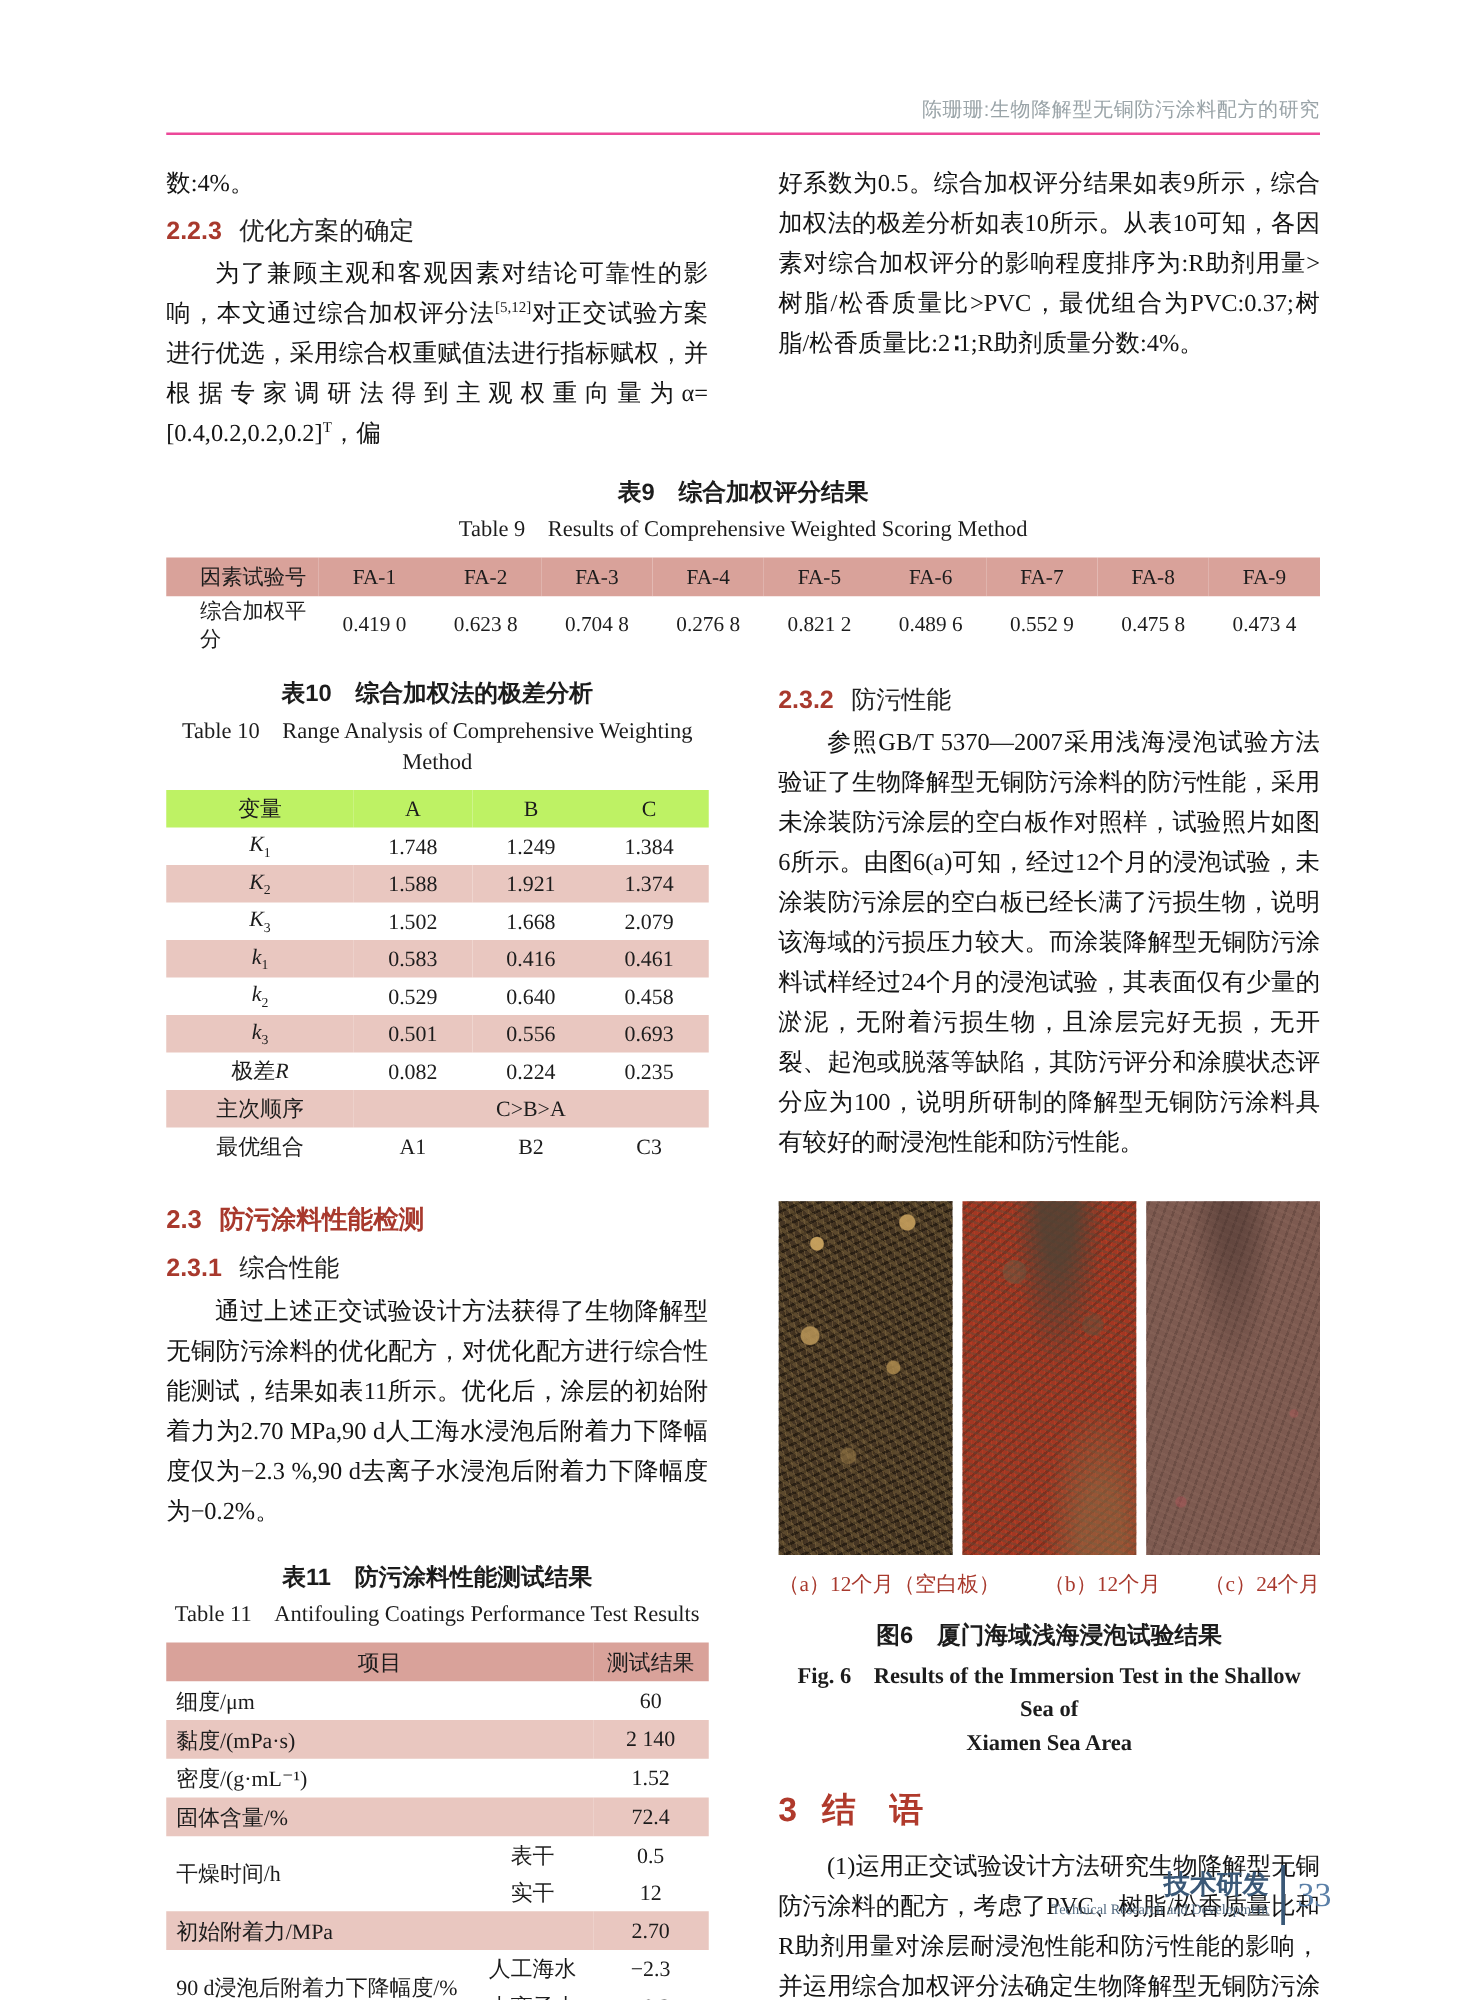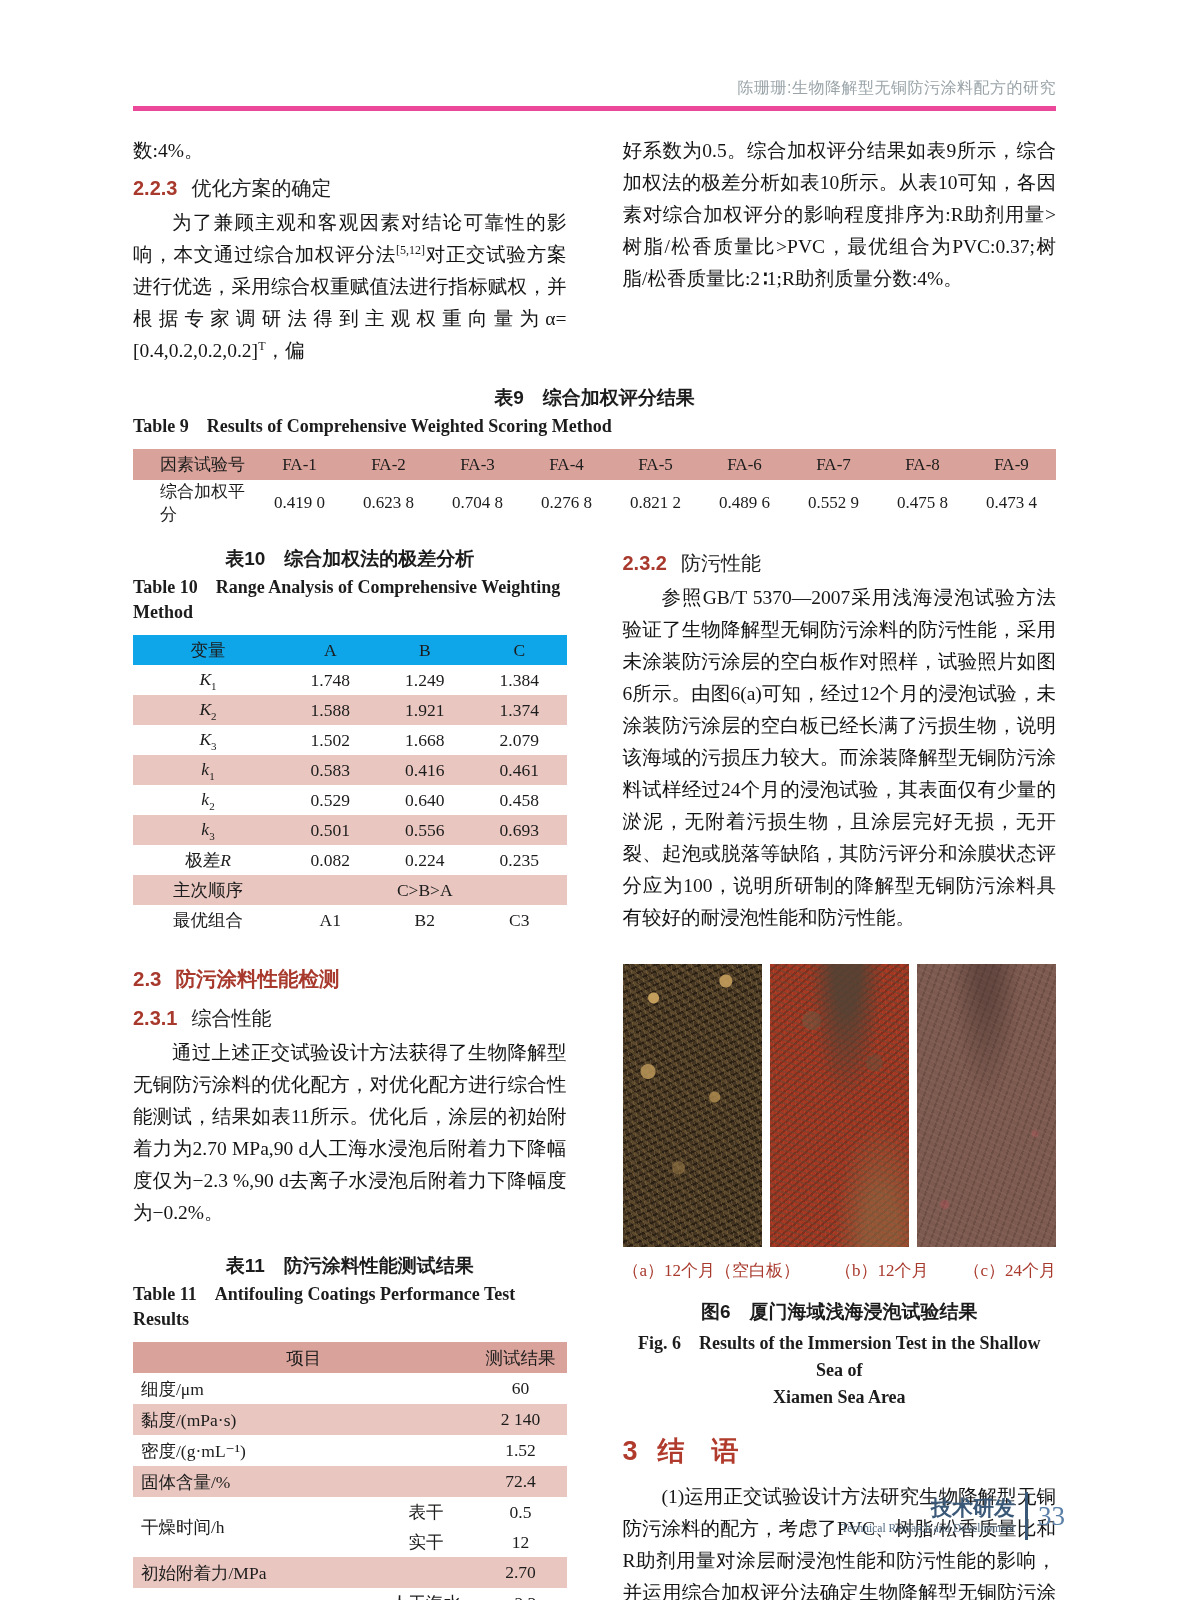--- a/index.html
+++ b/index.html
@@ -5,21 +5,21 @@
   * { margin:0; padding:0; box-sizing:border-box; }
   html,body { background:#ffffff; }
   body {
     width:1187px; height:1600px; position:relative; overflow:hidden;
     padding:0 131px 0 133px;
     font-family:"Liberation Serif","DejaVu Serif",serif;
     color:#1c1c1c;
   }
   .running-header {
     padding-top:78px; padding-bottom:7px;
-    border-bottom:5px solid #ec4899;
+    border-bottom:2px solid #ec4899;
     text-align:right;
     font-family:"Liberation Sans","DejaVu Sans",sans-serif;
     font-size:16px; color:#9aa4a8; letter-spacing:.5px;
   }
   .cols { display:flex; gap:56px; }
   .cols-top { margin-top:24px; }
   .cols-bottom { margin-top:20px; }
   .col { width:434px; }
   .body-text {
     font-size:19.5px; line-height:32px; text-align:justify; color:#141414;
@@ -44,32 +44,32 @@
     font-size:27px; line-height:44px; font-weight:bold; color:#b03a2c;
     margin:18px 0 8px;
   }
   .h1 .num { margin-right:20px; }
   
   .tbl-title-zh {
     text-align:center; font-family:"Liberation Sans","DejaVu Sans",sans-serif;
     font-weight:bold; font-size:19px; line-height:26px;
   }
   .tbl-title-en {
-    font-weight:bold; font-size:18px; line-height:25px; margin-top:3px;
+    text-align:center; font-weight:normal; font-size:18px; line-height:25px; margin-top:3px;
   }
   
   table { border-collapse:collapse; width:100%; }
   td { text-align:center; vertical-align:middle; }
   .t9 { margin-top:10px; font-size:17px; }
   .t9 td { height:31px; padding:0 2px; }
   .t9 .hd { background:#d9a29a; }
   .t9 td.lbl { text-align:left; padding-left:27px; width:122px; }
   .t10 { margin-top:10px; font-size:17.5px; }
   .t10 td { height:30px; }
-  .t10 .hd { background:#0ea5e9; }
+  .t10 .hd { background:#bef264; }
   .t10 tr.sh { background:#e9c7c0; }
   .t10 td.lbl { width:150px; }
   .ivar { font-style:italic; }
   .t10 sub, .ivar sub { font-size:11px; }
   .t11 { margin-top:10px; font-size:17.5px; }
   .t11 td { height:31px; }
   .t11 .hd { background:#d9a29a; }
   .t11 tr.sh { background:#e9c7c0; }
   .t11 td.lbl { text-align:left; padding-left:8px; }
   .t11 td.sub { width:97px; }

